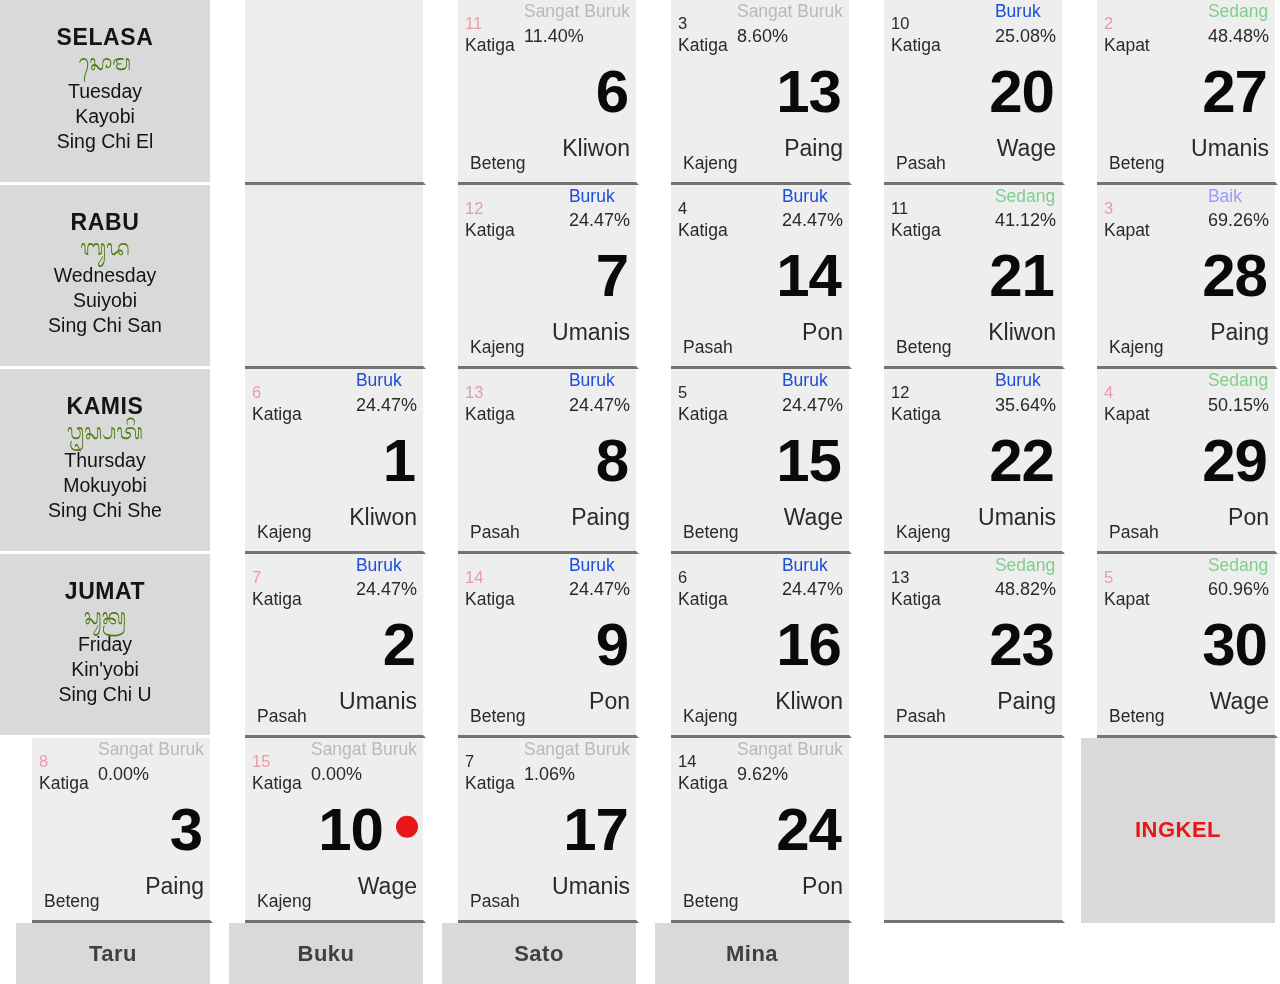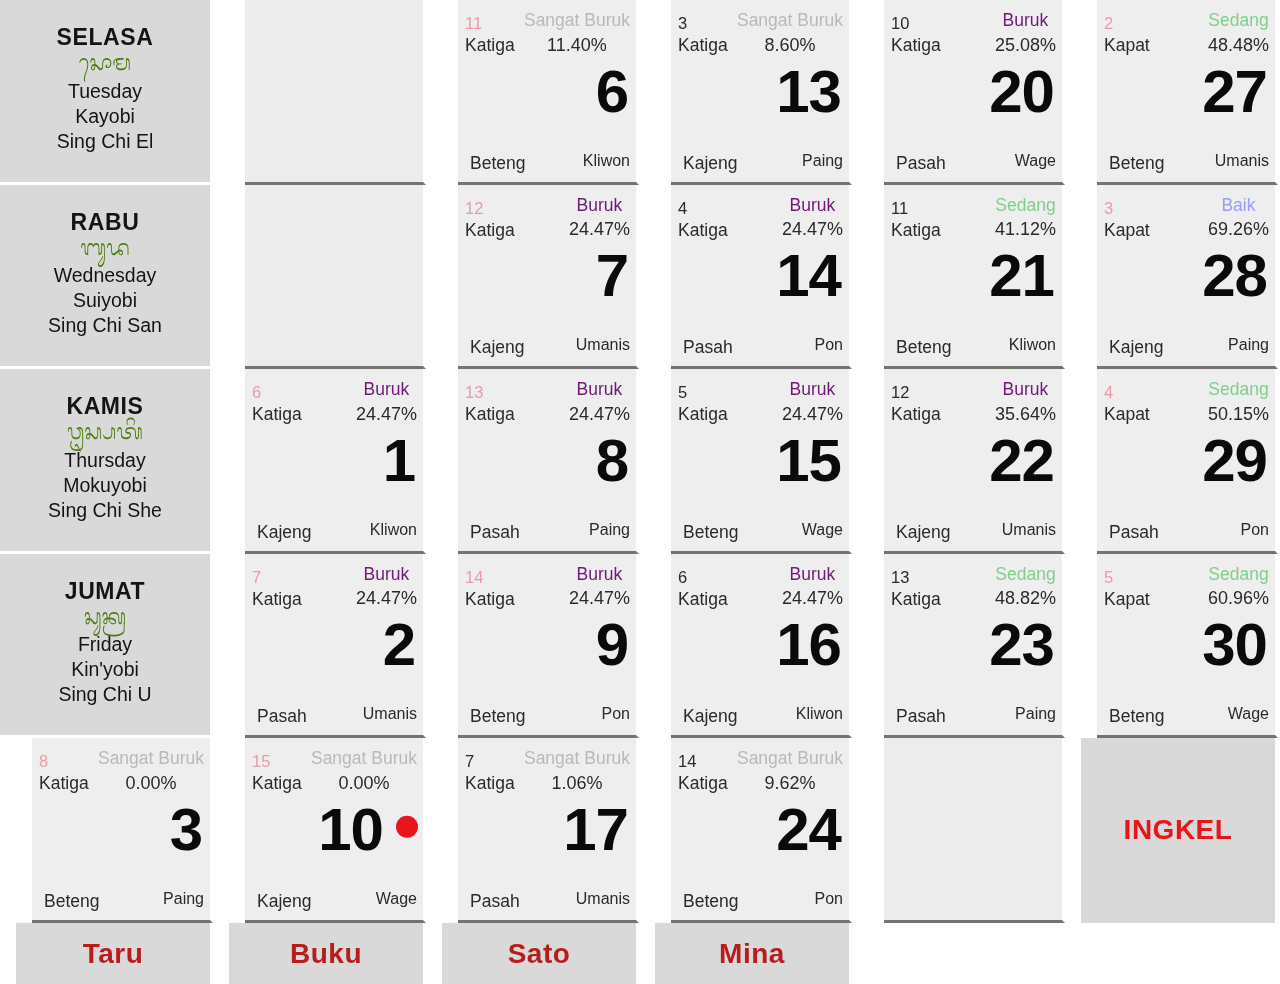--- a/index.html
+++ b/index.html
@@ -49,61 +49,61 @@
     border-bottom: 3px solid #737373;
     overflow: hidden;
     margin-left: 32px;
   }
   .dcell.blank { background: #ececec; }
 
   .tl { position: absolute; left: 7px; top: 12px; font-size: 17.5px; line-height: 1.35; color: #2a2a2a; white-space: nowrap; }
   .tl .wuku-num { display: block; font-size: 16.5px; }
   .tl .sasih { display: block; }
 
-  .tr { position: absolute; right: 6px; top: 9px; text-align: center; line-height: 1.35; white-space: nowrap; }
+  .tr { position: absolute; right: 6px; top: 0; text-align: left; line-height: 1.35; white-space: nowrap; }
   .tr .rate-label { display: block; font-size: 17.5px; }
   .tr .rate-val { display: block; font-size: 18px; color: #2a2a2a; }
 
   .bl { position: absolute; left: 12px; bottom: 8px; font-size: 17.5px; color: #2a2a2a; white-space: nowrap; }
-  .br { position: absolute; right: 6px; bottom: 12px; font-size: 16px; color: #2a2a2a; white-space: nowrap; }
+  .br { position: absolute; right: 6px; bottom: 20px; font-size: 23px; color: #2a2a2a; white-space: nowrap; }
 
   .bignum {
     position: absolute; right: 8px; top: 50%;
     transform: translateY(-48%);
     font-size: 60px; font-weight: bold; color: #0a0a0a;
     letter-spacing: -1px; line-height: 1;
   }
   .bignum.dotted { right: 40px; }
 
   .reddot {
     position: absolute; right: 5px; top: 50%;
     transform: translateY(-60%);
     width: 22px; height: 22px; border-radius: 50%;
     background: #e8151a;
   }
 
   
   .q-sangat-buruk { color: #b9b9b9; }
-  .q-buruk        { color: #701a75; }
+  .q-buruk        { color: #1d4ed8; }
   .q-sedang       { color: #7fcf8a; }
   .q-baik         { color: #9a9aff; }
 
   
   .wn-pink { color: #ea9aa8; }
   .wn-dark { color: #2a2a2a; }
 
   
   .fcell {
     background: #d9d9d9;
     border-right: 3px solid #ffffff;
     display: flex; align-items: center; justify-content: center;
-    font-size: 28px; font-weight: bold; letter-spacing: .5px; margin-left: 16px;
+    font-size: 22px; font-weight: bold; letter-spacing: .5px; margin-left: 16px;
   }
   .fcell.ingkel { color: #e8151a; }
-  .fcell.ingkel-val { color: #b91c1c; }
+  .fcell.ingkel-val { color: #404040; }
 </style>
 </head>
 <body>
 
 <div id="page">
   <div class="cal" id="cal">
       <div class="daycell">
         <div class="day-id">SELASA</div>
         <div class="day-bali">ᬲᭀᬫ</div>
         <div class="day-en">Tuesday</div>

